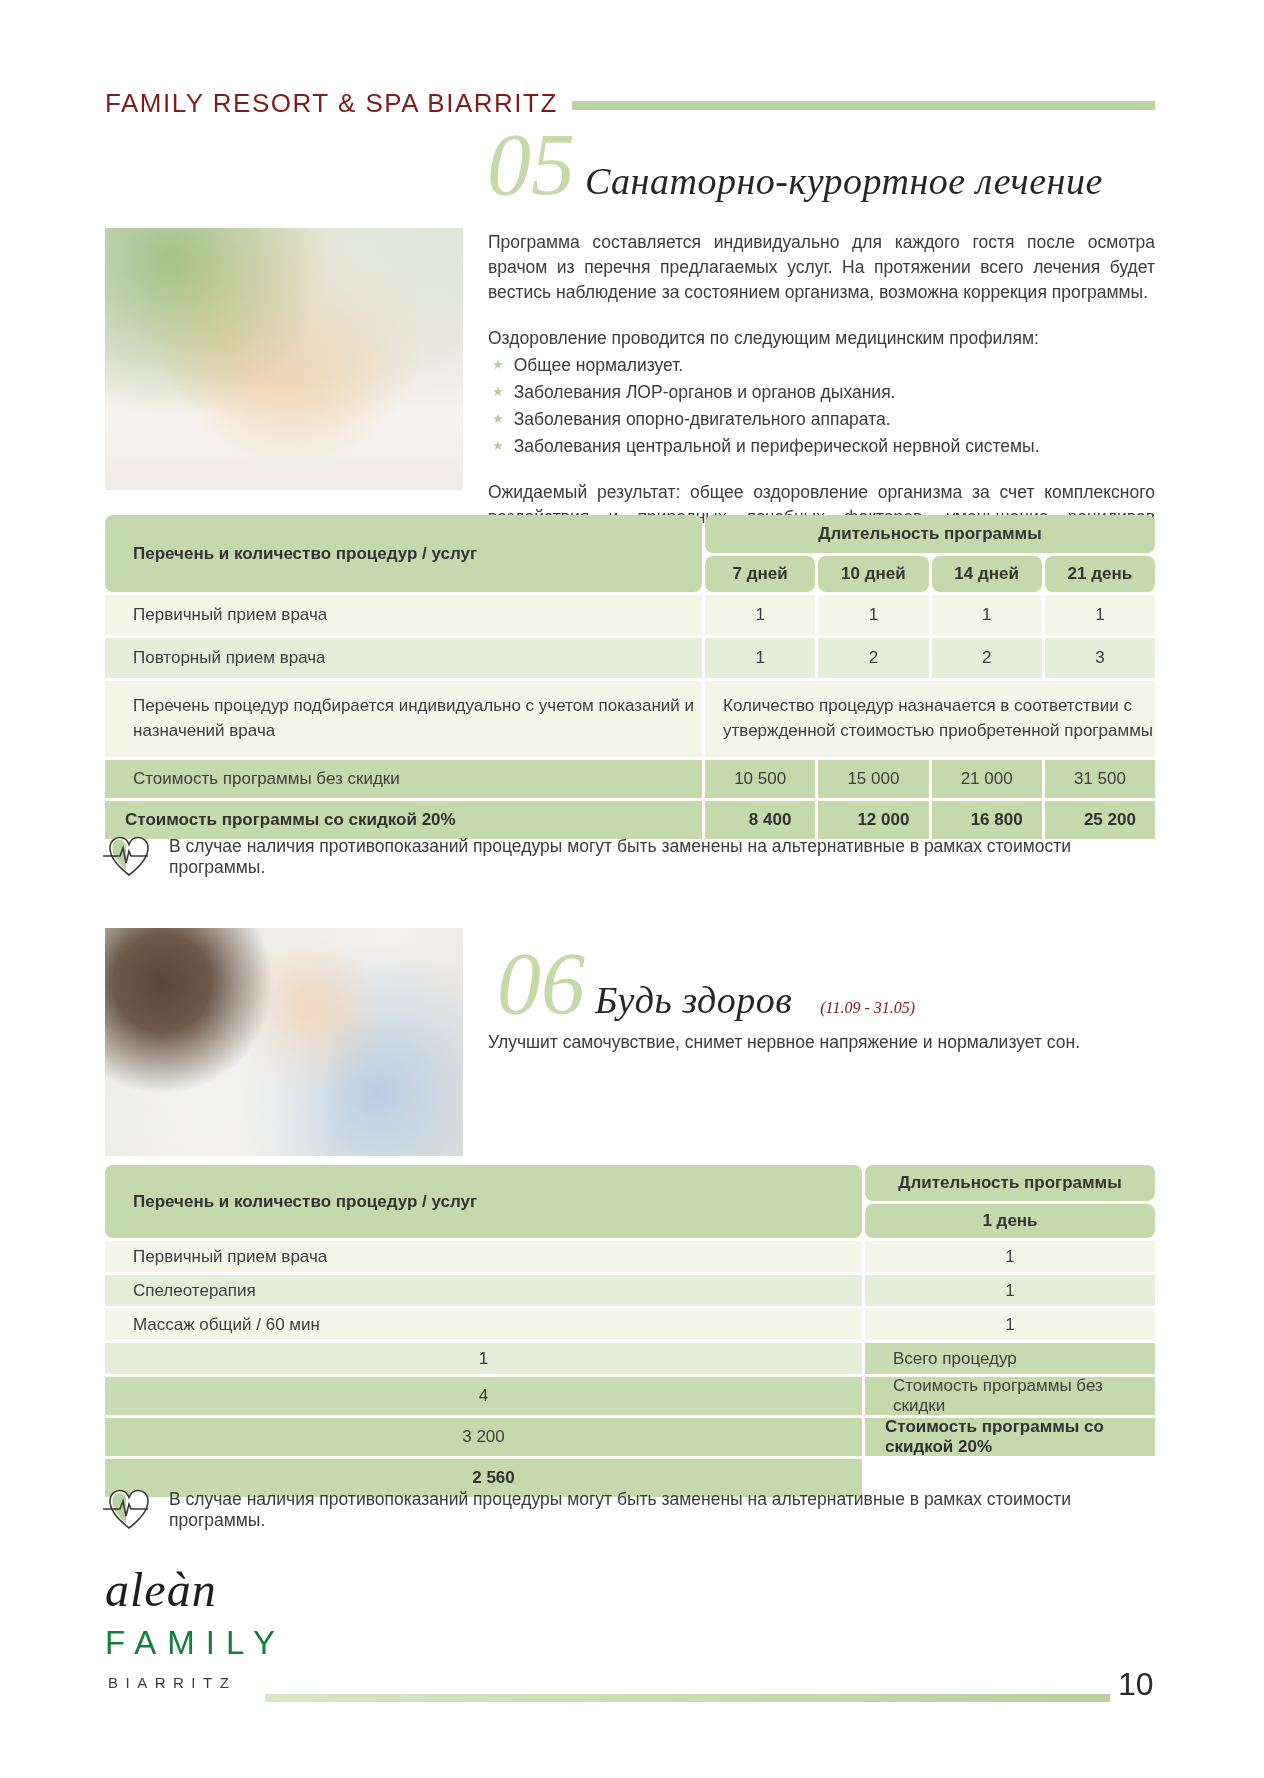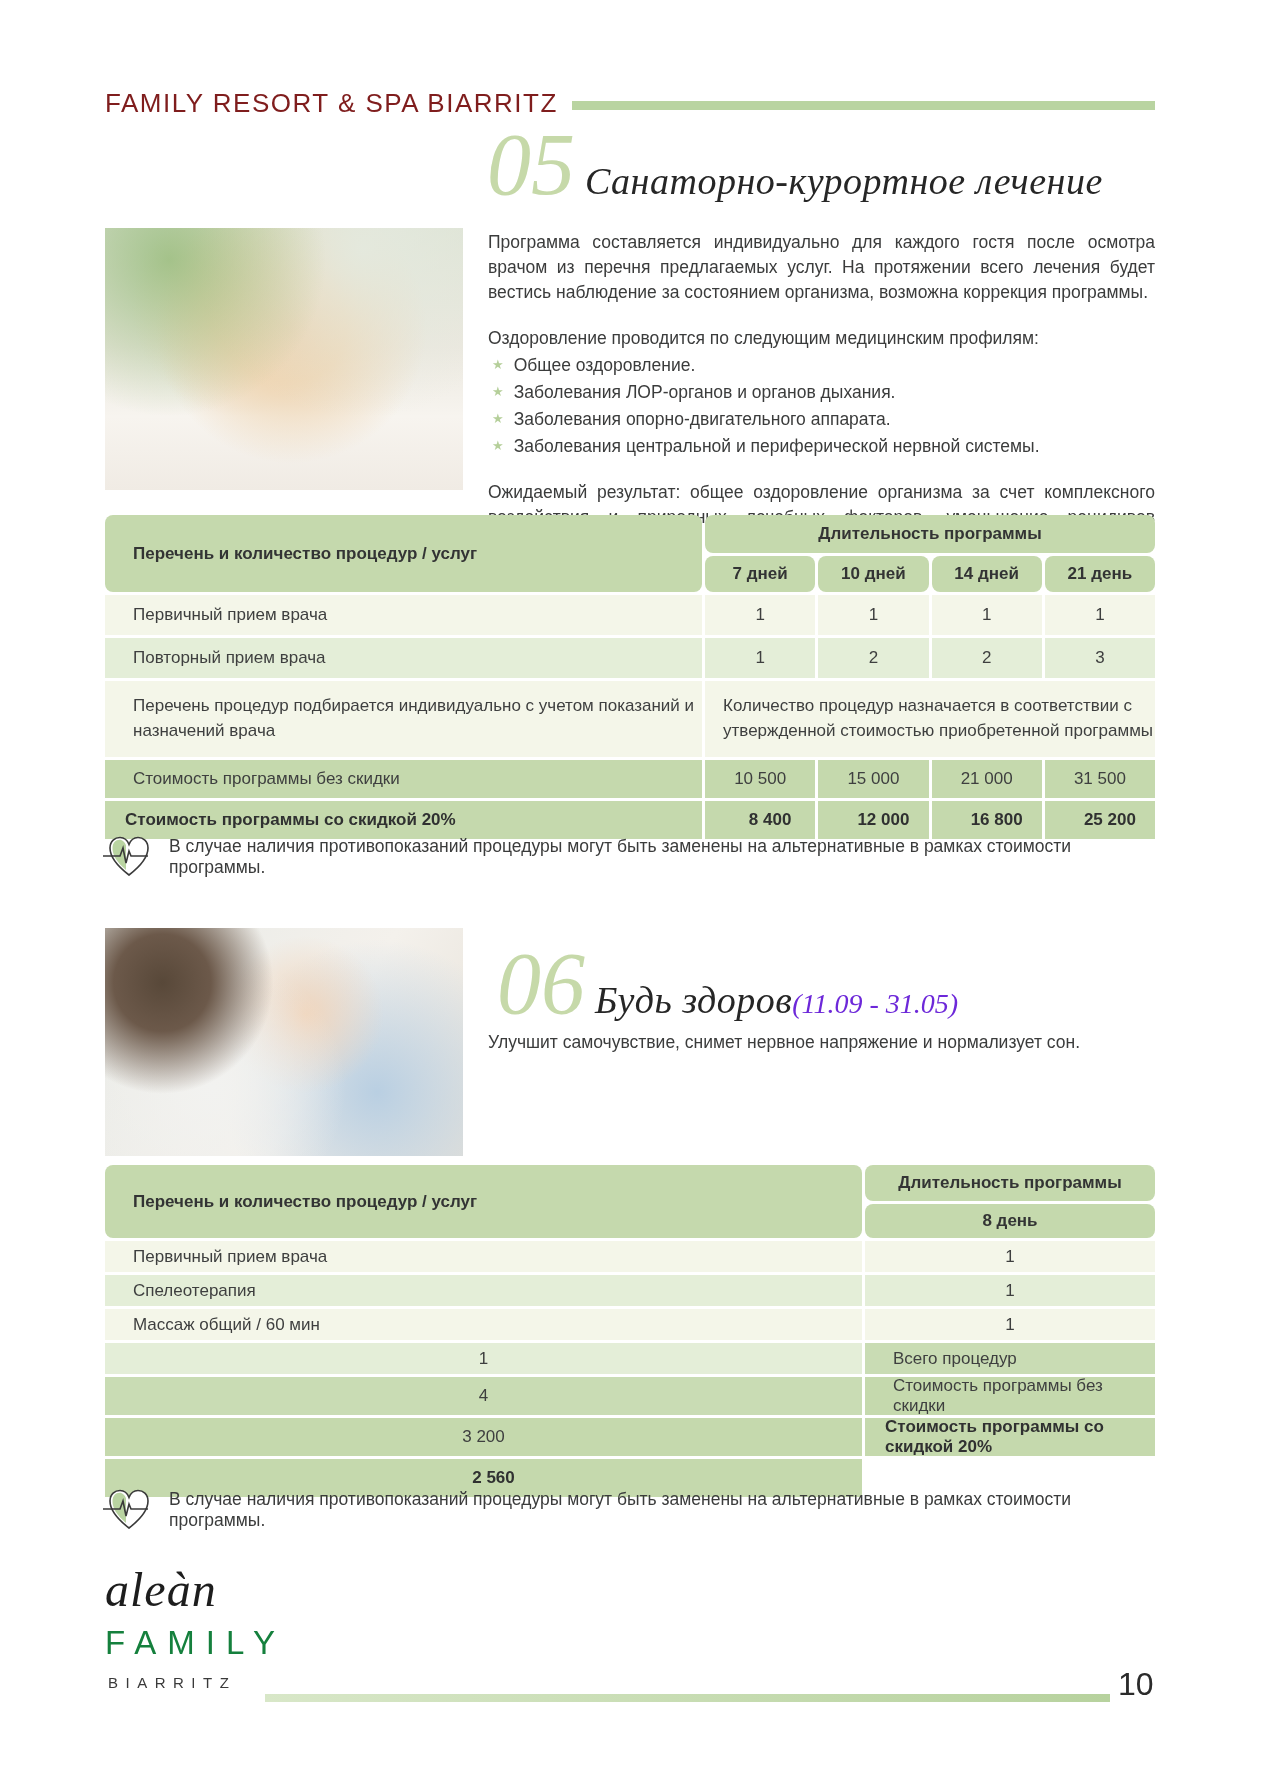--- a/index.html
+++ b/index.html
@@ -10,21 +10,21 @@
   }
   
   .hdr { position:absolute; top:88px; left:105px; width:1050px; display:flex; align-items:center; }
   .brand { font-size:26px; letter-spacing:1.5px; color:#7f1d1d; white-space:nowrap; }
   .hdr-rule { flex:1; height:9px; background:#b9d4a1; margin-left:14px; margin-top:4px; }
 
   
   .sec-title { position:absolute; display:flex; align-items:baseline; font-family:"Liberation Serif", serif; font-style:italic; }
   .sec-num { font-size:88px; line-height:.85; color:#c6d9a9; font-weight:400; margin-right:10px; }
   .sec-name { font-size:38px; color:#262626; letter-spacing:.5px; }
-  .sec-dates { font-size:28px; color:#6d28d9; margin-left:0; }
+  .sec-dates { font-size:16px; color:#7f1d1d; margin-left:28px; }
   .t5 { top:128px; left:487px; }
   .t6 { top:947px; left:497px; }
 
   
   .photo { position:absolute; left:105px; width:358px; }
   .photo1 { top:228px; height:262px;
     background:
       radial-gradient(circle at 18% 12%, rgba(148,186,120,.8), transparent 42%),
       radial-gradient(circle at 72% 8%, rgba(228,233,222,.95), transparent 48%),
       radial-gradient(circle at 52% 38%, #ecd0ab 0%, #efd6b4 22%, transparent 55%),
@@ -108,21 +108,21 @@
   </div>
 
   <div class="photo photo1"></div>
 
   <div class="txt5">
     <div class="just">Программа составляется индивидуально для каждого гостя после осмотра врачом из перечня предлагаемых услуг. На протяжении всего лечения будет вестись наблюдение за состоянием организма, возможна коррекция программы.</div>
     <div class="profiles-head">Оздоровление проводится по следующим медицинским профилям:</div>
     <div class="bullets">
       <div class="bullet">
         <span class="star">★</span>
-        <span>Общее оздоровление.</span>
+        <span>Общее нормализует.</span>
       </div>
       <div class="bullet">
         <span class="star">★</span>
         <span>Заболевания ЛОР-органов и органов дыхания.</span>
       </div>
       <div class="bullet">
         <span class="star">★</span>
         <span>Заболевания опорно-двигательного аппарата.</span>
       </div>
       <div class="bullet">
@@ -183,21 +183,21 @@
   <div class="sec-title t6">
     <span class="sec-num">06</span>
     <span class="sec-name">Будь здоров</span>
     <span class="sec-dates">(11.09 - 31.05)</span>
   </div>
   <div class="sub6">Улучшит самочувствие, снимет нервное напряжение и нормализует сон.</div>
 
   <div class="tbl tbl2">
     <div class="cell bg-hdr c-label hdr-txt span-col1">Перечень и количество процедур / услуг</div>
     <div class="cell bg-hdr hdr-txt span-group">Длительность программы</div>
-    <div class="cell bg-hdr c-val hdr-txt">8 день</div>
+    <div class="cell bg-hdr c-val hdr-txt">1 день</div>
 
     <div class="cell bg-cream c-label">Первичный прием врача</div>
     <div class="cell bg-cream c-val">1</div>
 
     <div class="cell bg-pale c-label">Спелеотерапия</div>
     <div class="cell bg-pale c-val">1</div>
 
     <div class="cell bg-cream c-label">Массаж общий / 60 мин</div>
     <div class="cell bg-cream c-val">1</div>
 

